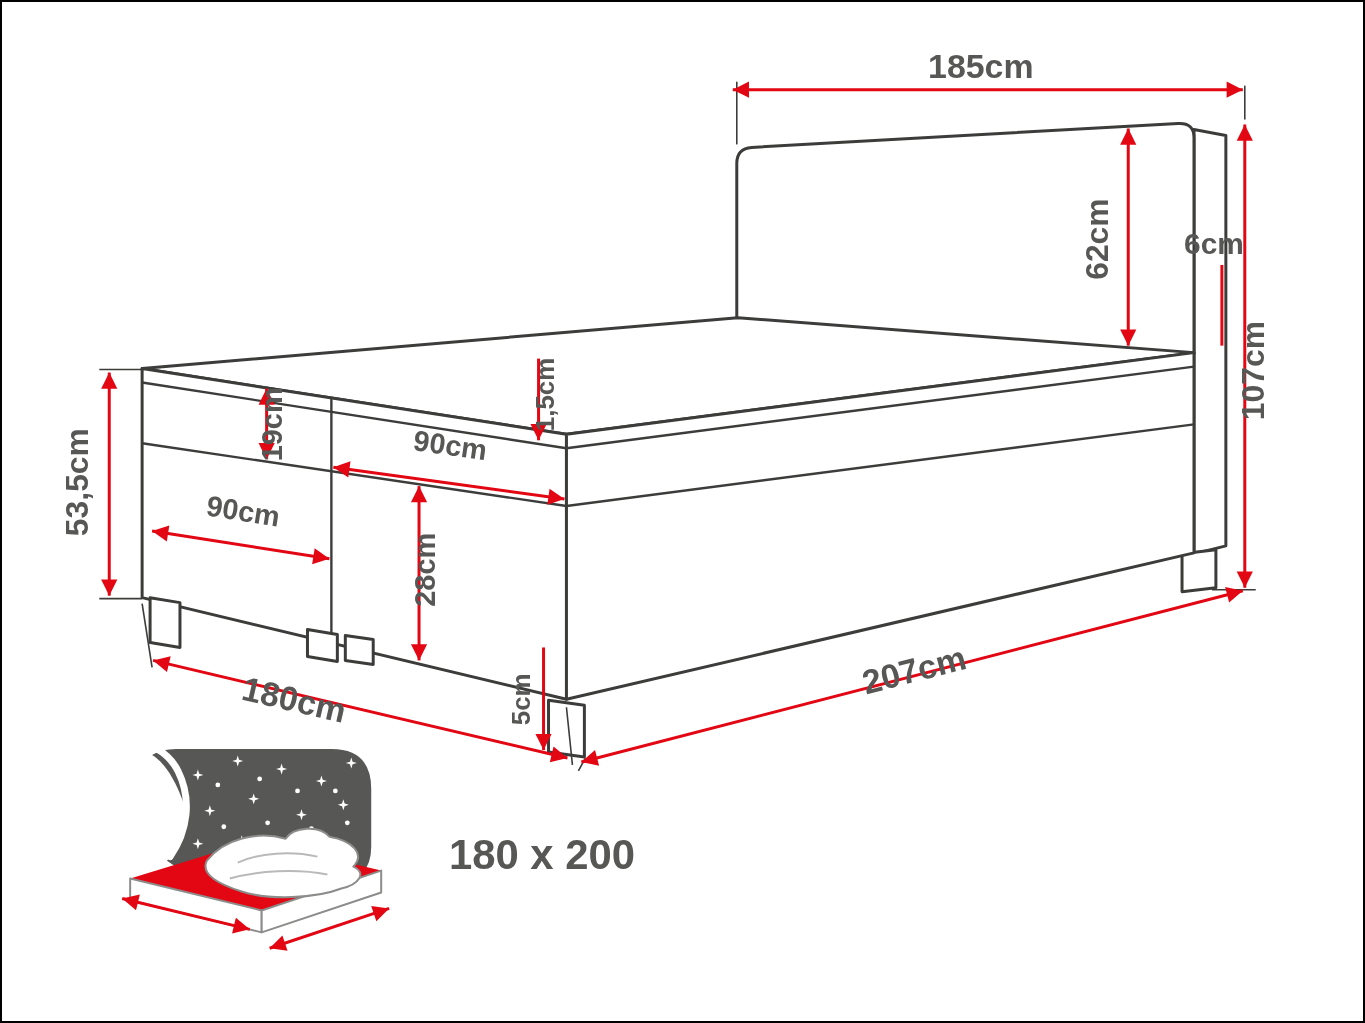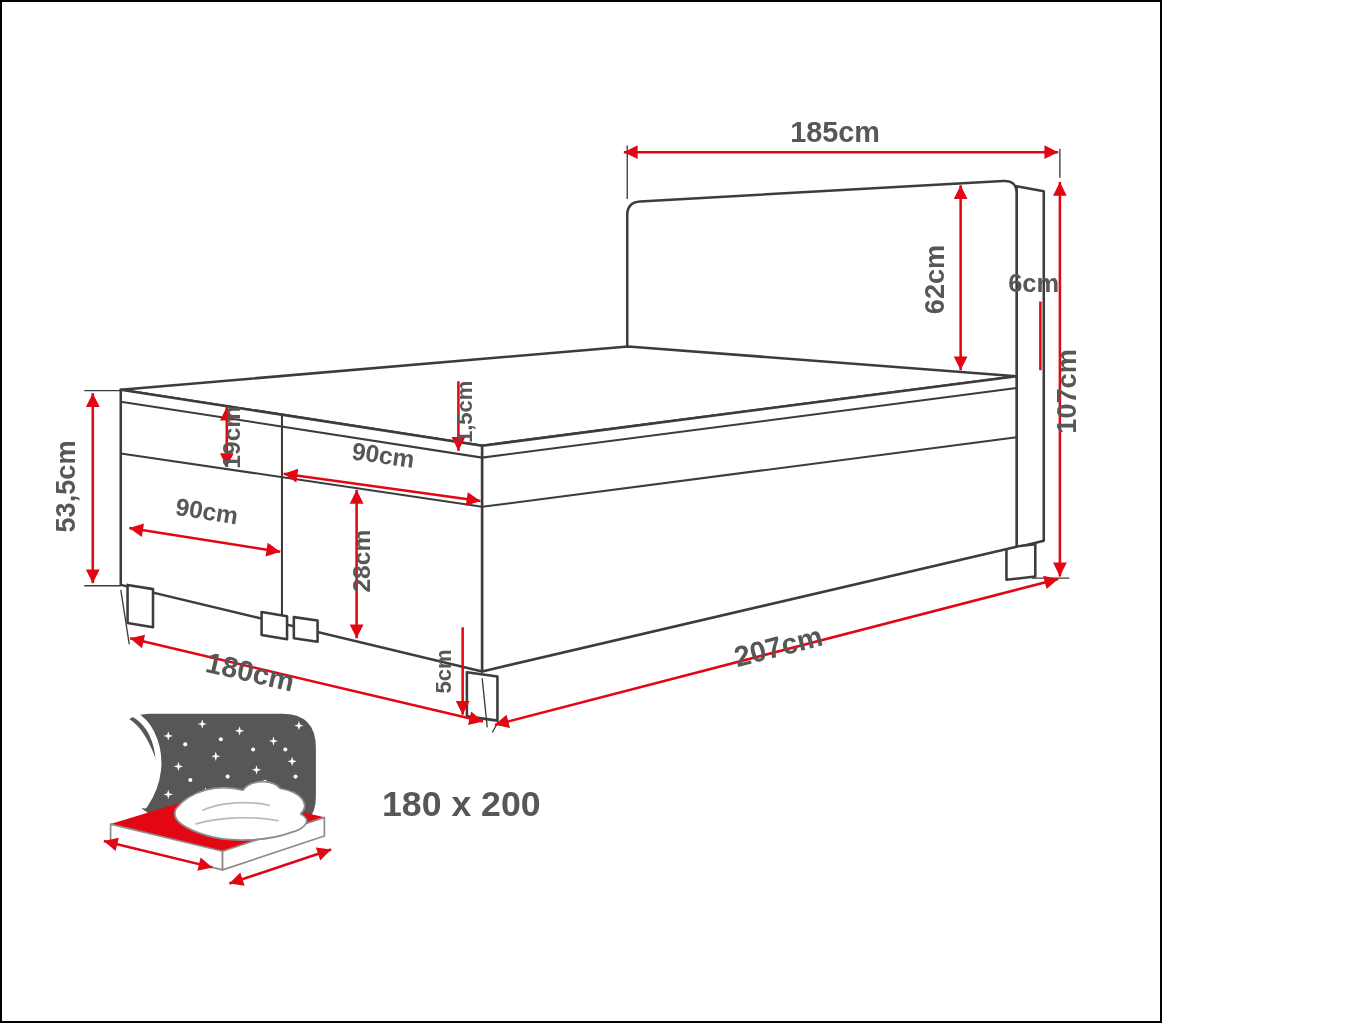--- a/index.html
+++ b/index.html
@@ -1,17 +1,17 @@
 <!DOCTYPE html>
 <html><head>
 <meta charset="utf-8">
 <style>
   html,body{margin:0;padding:0;background:#fff;}
   .canvas{
-    width:1162px;height:1023px;box-sizing:border-box;
+    width:1365px;height:1023px;box-sizing:border-box;
     background:#ffffff;border:2px solid #000;
     position:relative;overflow:hidden;
     font-family:"Liberation Sans",sans-serif;
   }
   svg{display:block;width:100%;height:100%;}
   .outline{fill:#ffffff;stroke:#3c3c3b;stroke-width:3;stroke-linejoin:round;}
   .seam{fill:none;stroke:#3c3c3b;stroke-width:2.4;}
   .thin{fill:none;stroke:#3c3c3b;stroke-width:1.6;}
   .dimline{fill:none;stroke:#e30613;stroke-width:3;}
   .lbl{font-family:"Liberation Sans",sans-serif;font-weight:700;fill:#575756;}

